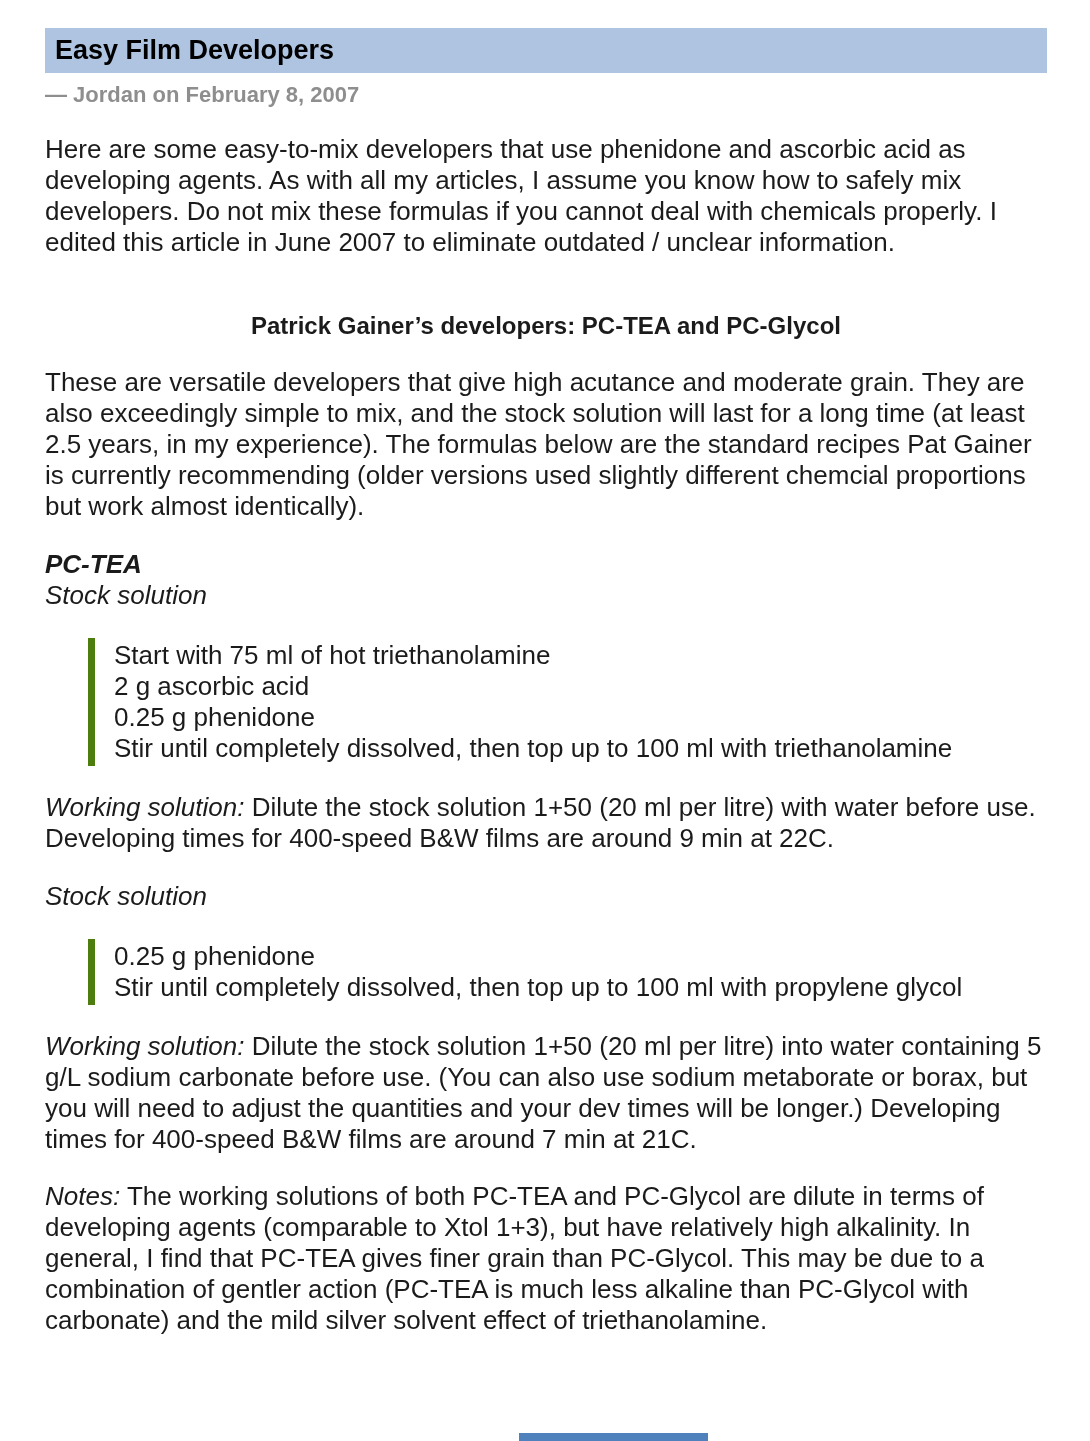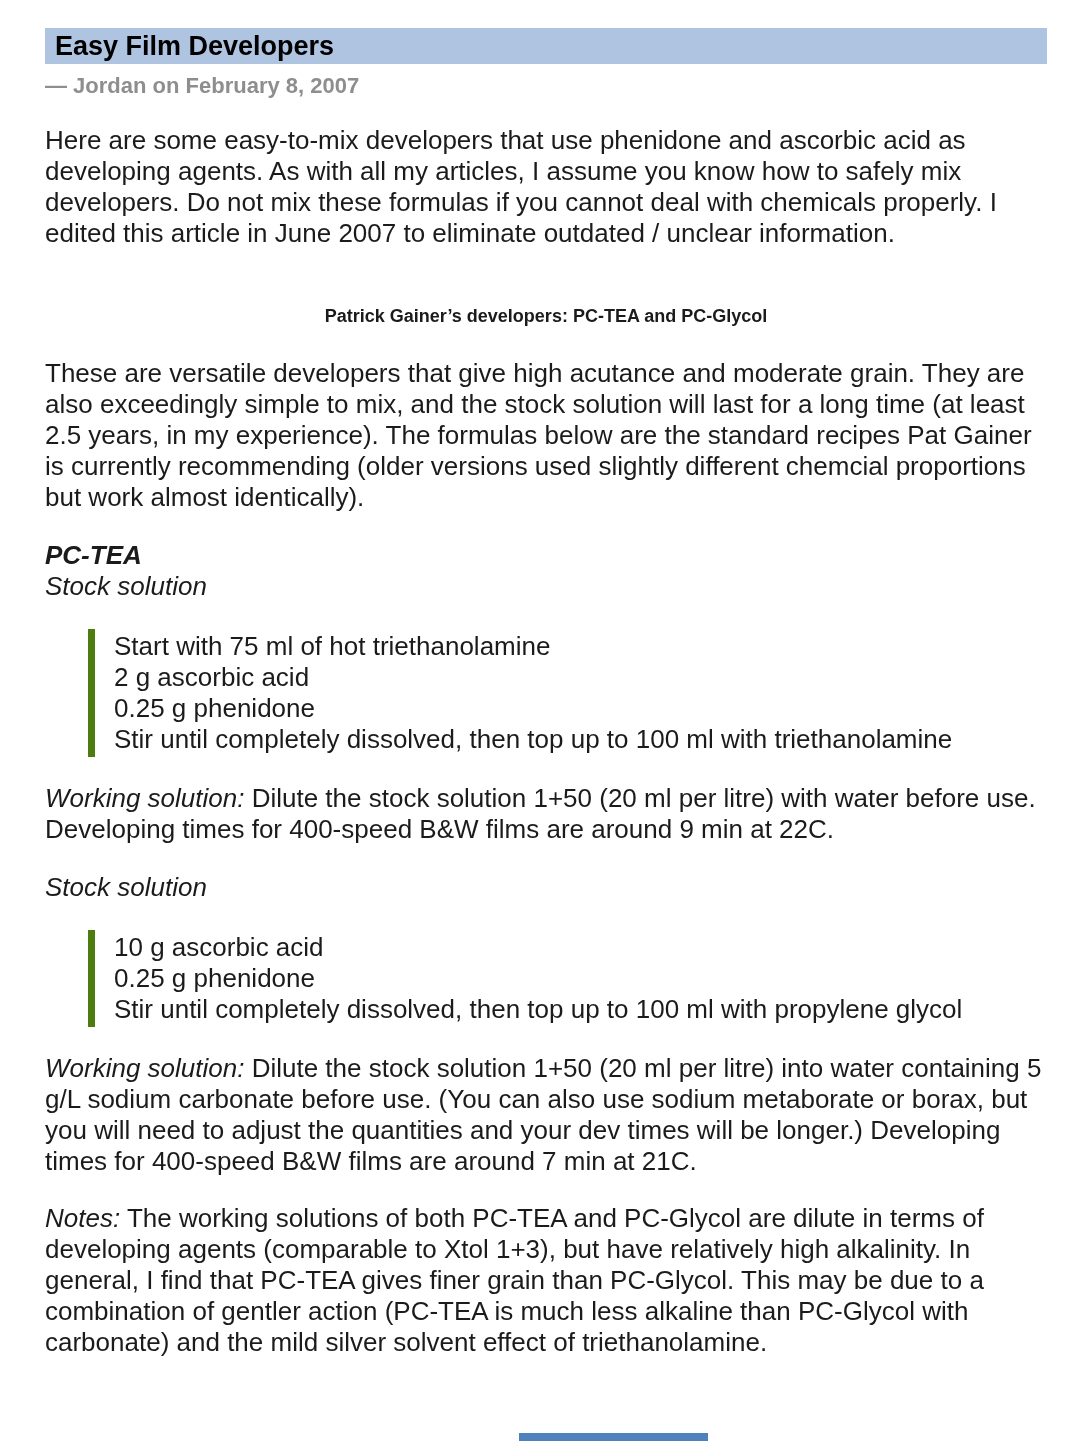--- a/index.html
+++ b/index.html
@@ -13,42 +13,42 @@
     font-family: "Liberation Sans", "DejaVu Sans", sans-serif;
     font-size: 26px;
     line-height: 31px;
     color: #1b1b1b;
   }
   .content {
     padding: 28px 43px 0 45px;
   }
   .title-bar {
     background: #aec4e0;
-    height: 36px;
+    height: 45px;
     display: flex;
     align-items: center;
     padding-left: 10px;
     font-size: 27px;
     font-weight: bold;
     color: #000000;
     line-height: 45px;
   }
   .byline {
     margin-top: 9px;
     font-size: 22px;
     line-height: 26px;
     color: #8e8e8e;
     font-weight: bold;
   }
   .para {
     margin: 26px 0 0 0;
   }
   .section-heading {
     text-align: center;
-    font-size: 18px;
+    font-size: 24px;
     font-weight: bold;
     margin: 52px 0 0 0;
   }
   .dev-head {
     margin-top: 27px;
     font-style: italic;
   }
   .dev-name {
     font-weight: bold;
   }
@@ -107,21 +107,20 @@
   <p class="working">
     <span class="ilabel">Working solution:</span>
     <span>Dilute the stock solution 1+50 (20 ml per litre) with water before use. Developing times for 400-speed B&amp;W films are around 9 min at 22C.</span>
   </p>
 
   <div class="dev-head">
     <div class="dev-subtitle">Stock solution</div>
   </div>
 
   <blockquote class="recipe">
-    <div>10 g ascorbic acid</div>
     <div>0.25 g phenidone</div>
     <div>Stir until completely dissolved, then top up to 100 ml with propylene glycol</div>
   </blockquote>
 
   <p class="working">
     <span class="ilabel">Working solution:</span>
     <span>Dilute the stock solution 1+50 (20 ml per litre) into water containing 5 g/L sodium carbonate before use. (You can also use sodium metaborate or borax, but you will need to adjust the quantities and your dev times will be longer.) Developing times for 400-speed B&amp;W films are around 7 min at 21C.</span>
   </p>
 
   <p class="notes">

